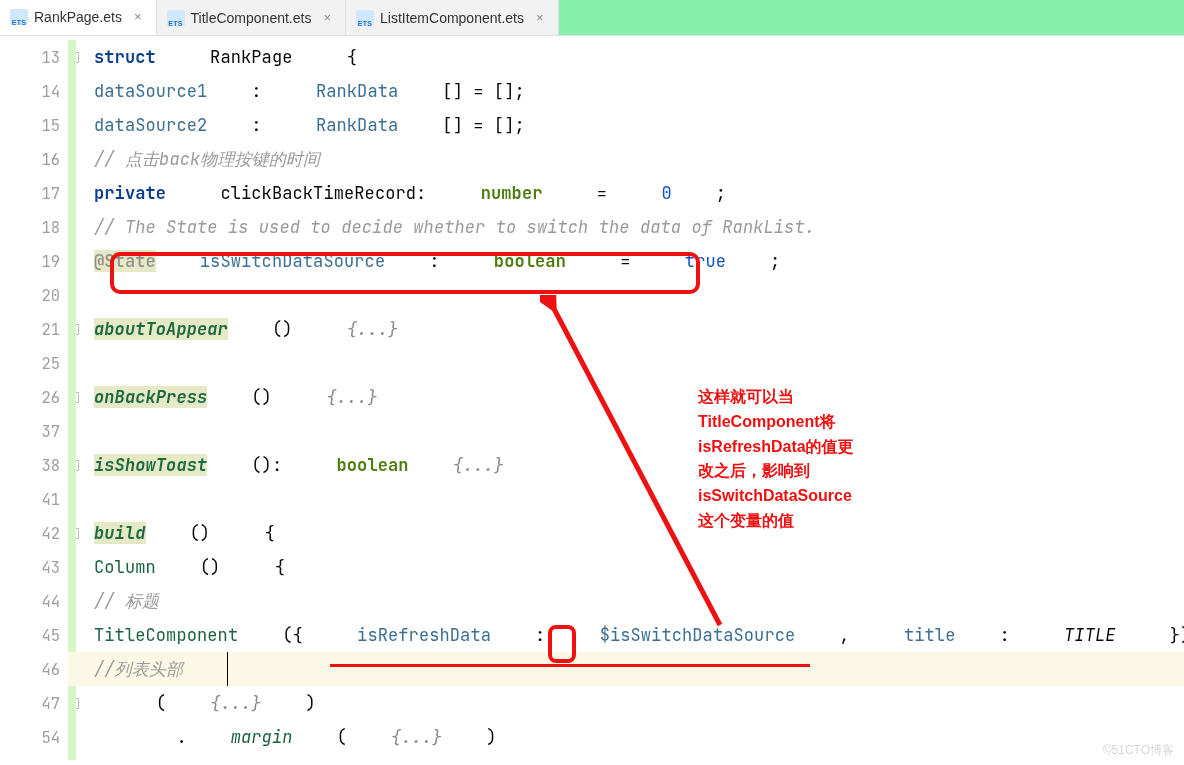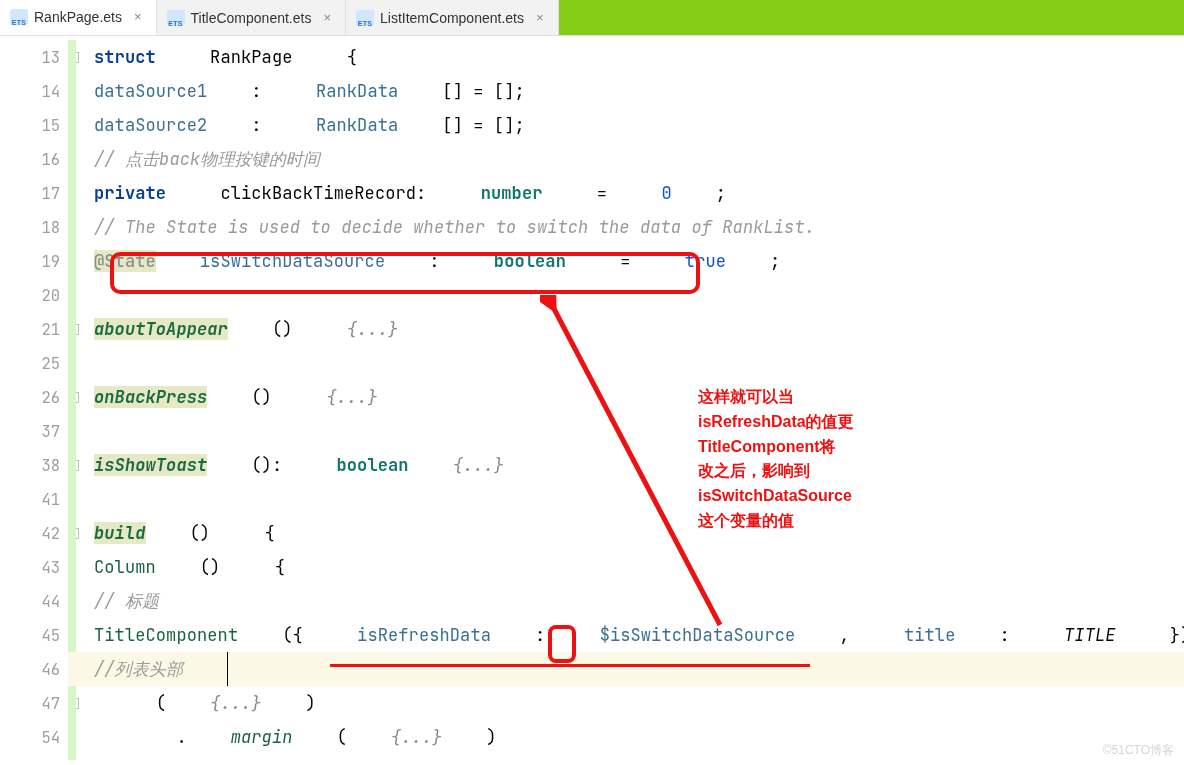--- a/index.html
+++ b/index.html
@@ -1,18 +1,18 @@
 <!DOCTYPE html>
 <html><head>
 <meta charset="utf-8">
 <style>
   * { margin: 0; padding: 0; box-sizing: border-box; }
   body { width: 1184px; height: 765px; font-family: "JetBrains Mono","Consolas","Menlo",monospace; font-size: 16px; background:#fff; color:#080808; overflow:hidden; position:relative; }
 
-  .tab-bar { display:flex; height:36px; border-bottom:1px solid #e0e0e0; background:#84cc16; align-items:stretch; }
+  .tab-bar { display:flex; height:36px; border-bottom:1px solid #e0e0e0; background:#86efac; align-items:stretch; }
   .tab { display:flex; align-items:center; gap:6px; padding:0 14px 0 10px; border-right:1px solid #e0e0e0; background:#f2f2f2; font-family:Arial,Helvetica,sans-serif; font-size:14px; color:#333; cursor:pointer; }
   .tab.active { background:#fff; border-bottom:2px solid #fff; font-weight:500; }
   .tab .close-x { font-size:13px; color:#888; margin-left:6px; }
   .ets-icon { width:18px; height:16px; position:relative; }
   .ets-icon::before{ content:""; position:absolute; inset:0; background:#cfe8ff; border-radius:2px; }
   .ets-icon::after{ content:"ETS"; position:absolute; left:0; right:0; bottom:-1px; font-size:7px; text-align:center; color:#2a74d0; font-weight:bold; letter-spacing:.3px;}
 
   .editor { display:flex; height: calc(765px - 36px); position:relative; }
   .gutter { width:68px; flex:none; background:#fff; border-right:0; padding-top:4px;}
   .code-col { flex:1; position:relative; padding-top:4px;}
@@ -21,21 +21,21 @@
   .gline .fold { position:absolute; right:-11px; width:11px; height:11px; border:1px solid #bfbfbf; background:#fff; color:#8a8a8a; font-size:10px; line-height:9px; text-align:center; }
   .gline .fold.minus::after{content:"−";}
   .gline .fold.plus::after{content:"+";}
 
   .change-stripe { position:absolute; left:68px; top:4px; width:8px; bottom:0; }
   .stripe-seg { position:absolute; left:0; width:8px; background:#d7f5c5; }
 
   .cline { height:34px; display:flex; align-items:center; white-space:pre; padding-left:26px; font-size:17px; letter-spacing:0.1px;gap:44px; }
   .cline.hl { background:#fbf9e6; }          
   .kw-b { color:#0a3f8f; font-weight:700; }          
-  .type { color:#0f766e; font-weight:600; }           
+  .type { color:#4d7c0f; font-weight:600; }           
   .lit  { color:#0e52c4; }                            
   .lit-b{ color:#0e52c4; font-weight:400; }           
   .annhl { background:#e6e9c6; }
   .fn   { color:#1b6a40; font-style:italic; font-weight:600;}
   .fold-txt { color:#8a8a8a; font-style:italic; }
   .id   { color:#3b6f93; }
   .cm   { color:#9a9a9a; font-style:italic; }
   .punct{ color:#080808; }
 
   
@@ -201,20 +201,20 @@
   <defs>
       <marker id="ah" markerWidth="12" markerHeight="12" refX="2" refY="6" orient="auto">
         <path d="M12,0 L0,6 L12,12 Z" fill="#e11"></path>
       </marker>
     </defs>
   <line x1="180" y1="330" x2="12" y2="10" stroke="#e11" stroke-width="5" marker-end="url(#ah)"></line>
 </svg>
 
 <div class="note" style="left:698px; top:385px;">
   <div>这样就可以当</div>
+  <div>TitleComponent将</div>
   <div>isRefreshData的值更</div>
-  <div>TitleComponent将</div>
   <div>改之后，影响到</div>
   <div>isSwitchDataSource</div>
   <div>这个变量的值</div>
 </div>
 
 <div class="watermark">©51CTO博客</div>
 
 </body></html>

